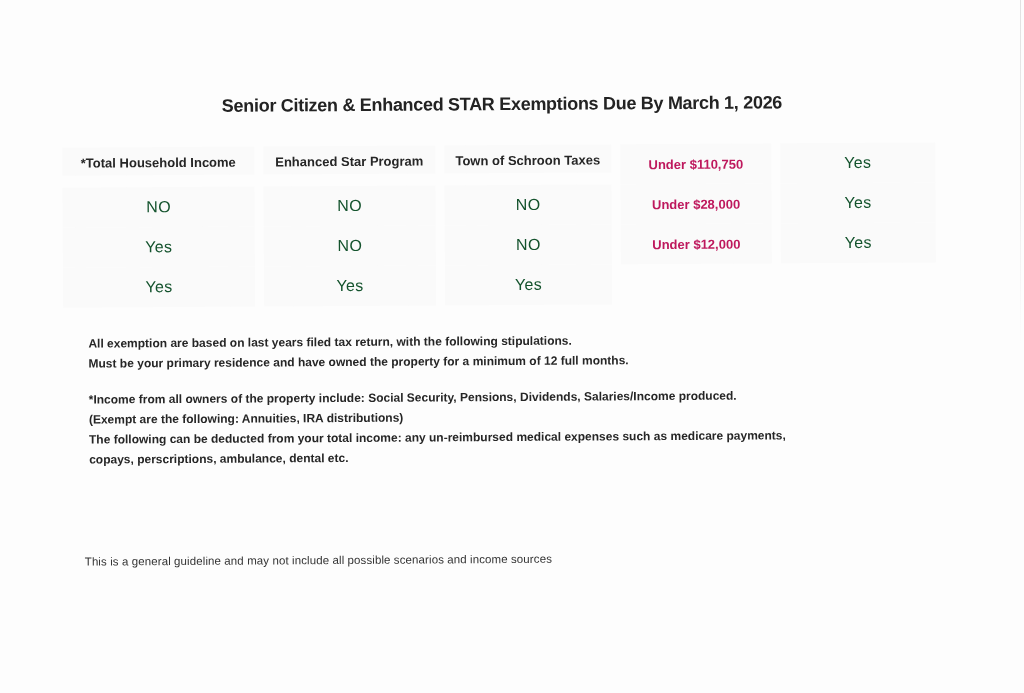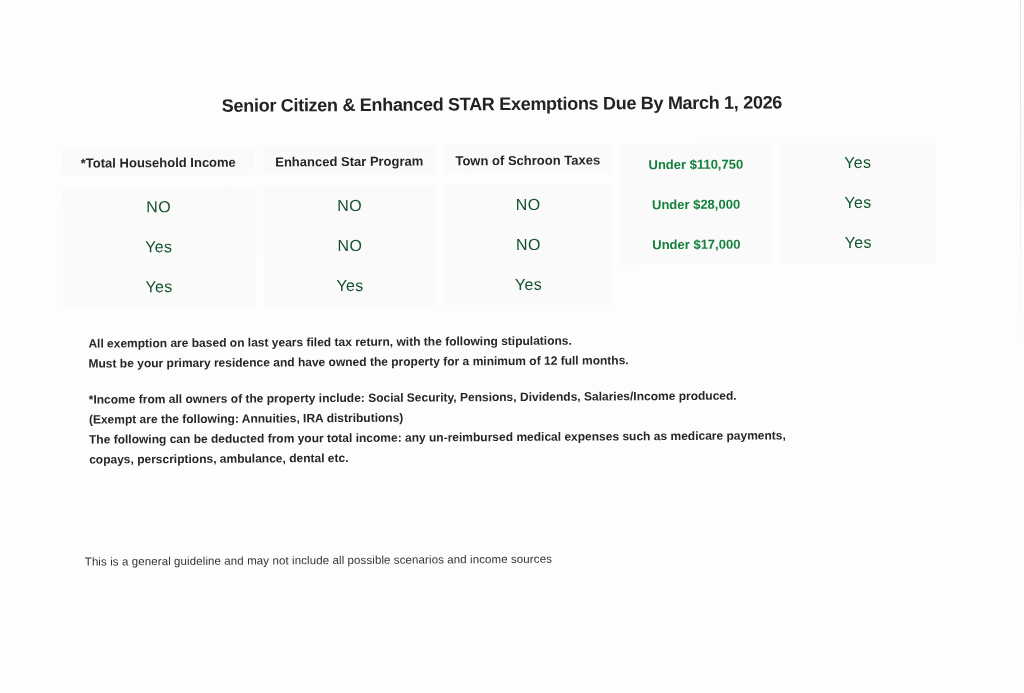--- a/index.html
+++ b/index.html
@@ -35,21 +35,21 @@
   .cell { background: #fafafa; text-align: center; }
   .th {
     font-weight: bold; font-size: 13px; color: #262626;
     padding: 8px 2px 4px;
     height: 28px;
   }
   .td {
     height: 40px;
     display: flex; align-items: center; justify-content: center;
   }
-  .income { font-weight: bold; font-size: 13px; color: #15803d; text-align: center; }
+  .income { font-weight: bold; font-size: 13px; color: #be185d; text-align: center; }
   .val { font-size: 16px; color: #14532d; letter-spacing: 0.3px; }
   .note {
     position: absolute;
     font-size: 12px; font-weight: bold; line-height: 20px;
     color: #262626;
   }
   #note-stipulations { top: 331px; left: 88px; }
   #note-income { top: 387px; left: 88px; }
   .inc-def { width: 684px; }
   .deduct { width: 712px; }
@@ -100,21 +100,21 @@
         <span class="val">Yes</span>
       </div>
     <div class="cell td">
         <span class="val">NO</span>
       </div>
     <div class="cell td">
         <span class="val">NO</span>
       </div>
 
     <div class="cell td">
-        <span class="income">Under $17,000</span>
+        <span class="income">Under $12,000</span>
       </div>
     <div class="cell td">
         <span class="val">Yes</span>
       </div>
     <div class="cell td">
         <span class="val">Yes</span>
       </div>
     <div class="cell td">
         <span class="val">Yes</span>
       </div>

